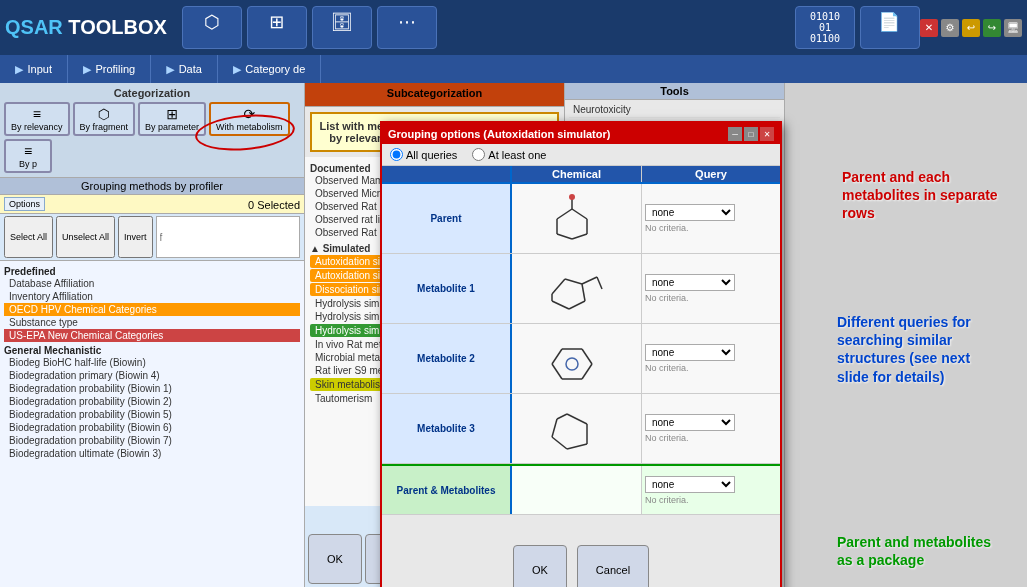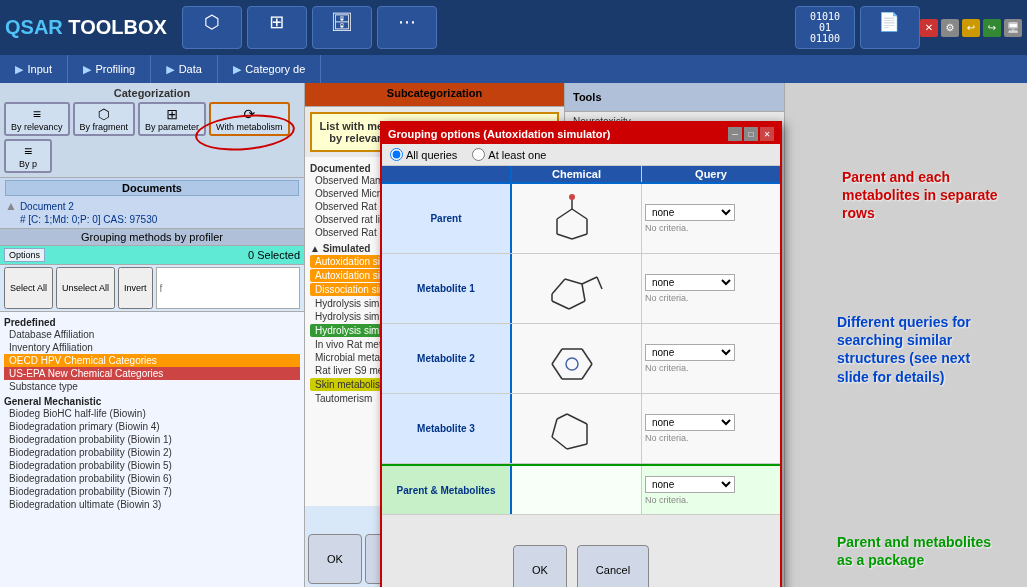--- a/index.html
+++ b/index.html
@@ -158,23 +158,23 @@
       background: #b0c0d8;
       text-align: center;
       font-weight: normal;
       font-size: 11px;
       padding: 2px;
       border-bottom: 1px solid #aaa;
     }
     .group-options-bar {
       display: flex;
       justify-content: space-between;
-      align-items: center;
+      align-items: flex-end;
       padding: 2px 4px;
-      background: #5eead4;
+      background: #fef9c3;
       border-bottom: 1px solid #aaa;
     }
     .group-options-bar button {
       font-size: 9px;
       padding: 1px 4px;
       cursor: pointer;
       background: #e8f0f8;
       border: 1px solid #88aacc;
     }
     .search-row {
@@ -277,24 +277,24 @@
     .aop-panel {
       width: 220px;
       background: #e8e8e8;
       border-right: 1px solid #aaa;
       display: flex;
       flex-direction: column;
       overflow: hidden;
     }
     .aop-title-bar {
       background: #b0c0d8;
-      text-align: left;
-      font-weight: bold;
-      font-size: 11px;
-      padding: 8px;
+      text-align: center;
+      font-weight: bold;
+      font-size: 11px;
+      padding: 2px;
       border-bottom: 1px solid #aaa;
     }
     .aop-list {
       flex: 1;
       overflow-y: auto;
       padding: 2px 4px;
     }
     .aop-item {
       font-size: 10px;
       padding: 2px 4px;
@@ -567,48 +567,40 @@
           <span class="icon-sym">⟳</span>
           <span>With metabolism</span>
         </div>
         <div class="cat-icon-btn">
           <span class="icon-sym">≡</span>
           <span>By p</span>
         </div>
       </div>
     </div>
 
-    <div class="doc-panel">
-      <div class="doc-title">Documents</div>
-      <div style="display:flex; align-items:center; gap:3px;">
-        <span style="color:#888; font-size:12px;">▲</span>
-        <div class="doc-item">Document 2</div>
-      </div>
-      <div class="doc-item" style="padding-left:15px;"># [C: 1;Md: 0;P: 0] CAS: 97530</div>
-    </div>
 
     <div class="group-panel">
       <div class="group-title">Grouping methods by profiler</div>
       <div class="group-options-bar">
         <button>Options</button>
         <span>0 Selected</span>
       </div>
       <div class="search-row">
         <button>Select All</button>
         <button>Unselect All</button>
         <button>Invert</button>
         <input type="text" placeholder="f" style="">
       </div>
       <div class="group-list">
         <div class="group-section-title">Predefined</div>
         <div class="group-item">Database Affiliation</div>
         <div class="group-item">Inventory Affiliation</div>
         <div class="group-item highlighted">OECD HPV Chemical Categories</div>
+        <div class="group-item">Substance type</div>
         <div class="group-item highlighted2">US-EPA New Chemical Categories</div>
-        <div class="group-item">Substance type</div>
         <div class="group-section-title">General Mechanistic</div>
         <div class="group-item">Biodeg BioHC half-life (Biowin)</div>
         <div class="group-item">Biodegradation primary (Biowin 4)</div>
         <div class="group-item">Biodegradation probability (Biowin 1)</div>
         <div class="group-item">Biodegradation probability (Biowin 2)</div>
         <div class="group-item">Biodegradation probability (Biowin 5)</div>
         <div class="group-item">Biodegradation probability (Biowin 6)</div>
         <div class="group-item">Biodegradation probability (Biowin 7)</div>
         <div class="group-item">Biodegradation ultimate (Biowin 3)</div>
       </div>

